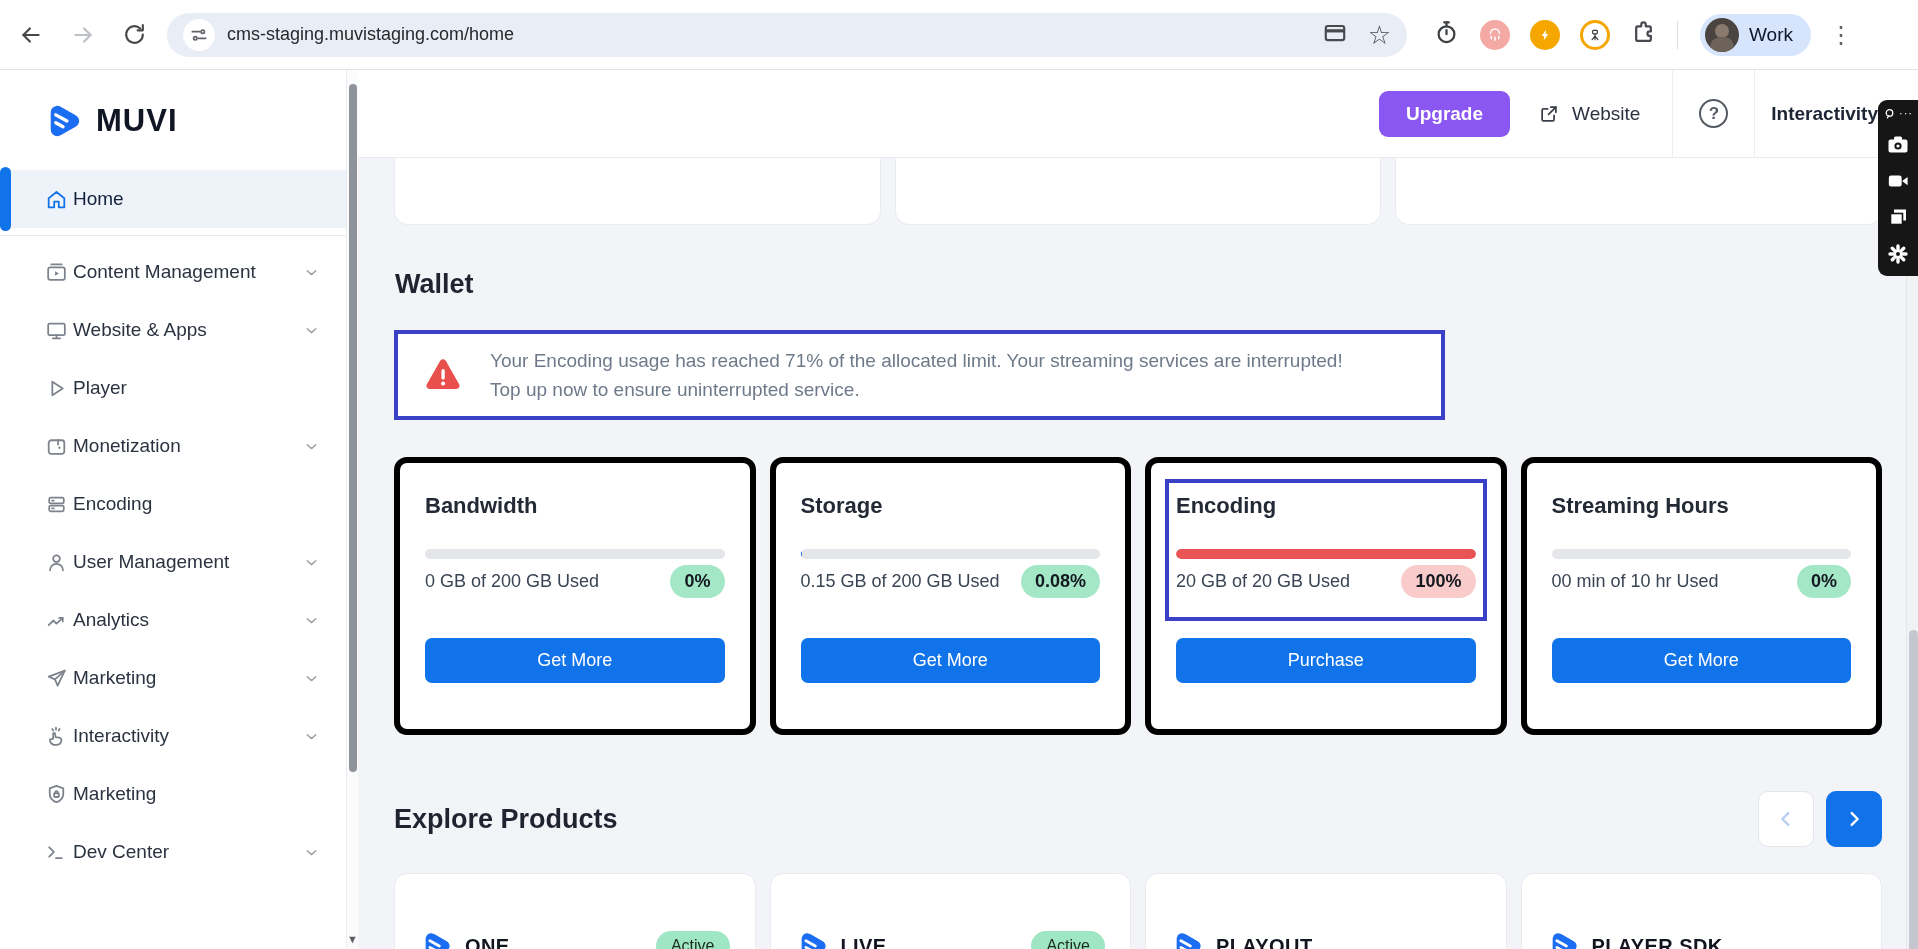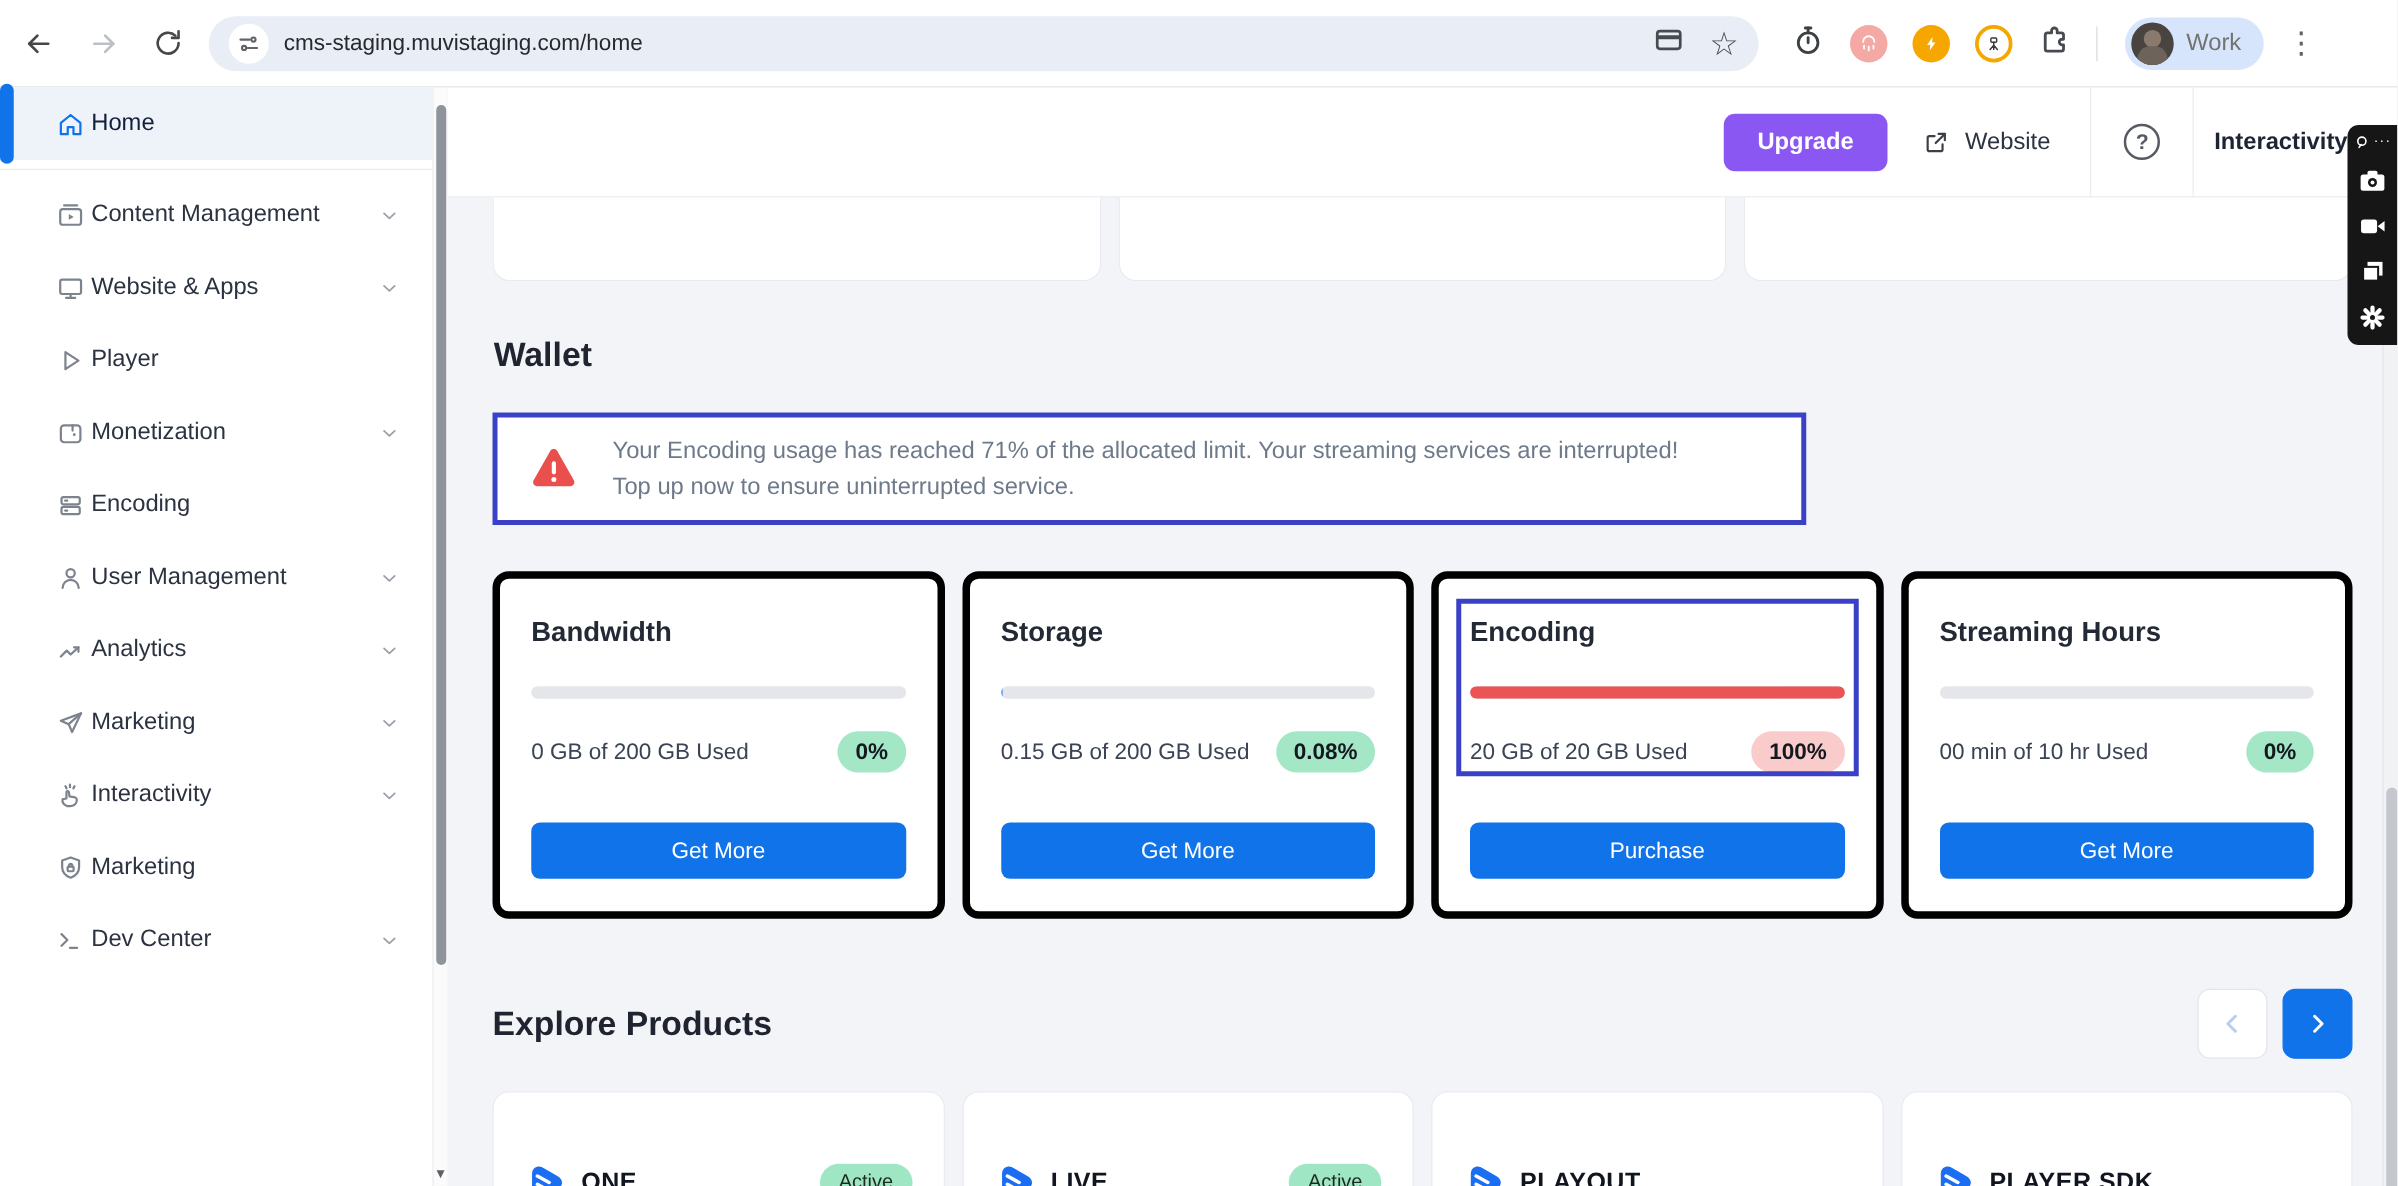--- a/index.html
+++ b/index.html
@@ -18,21 +18,21 @@
   .url-text { font-size:18px; color:#27292d; flex:1 1 auto; white-space:nowrap; overflow:hidden; }
   .omni-icons { display:flex; align-items:center; gap:20px; }
   .star-glyph { font-size:26px; color:#474b50; line-height:1; }
   .ext-row { display:flex; align-items:center; gap:20px; margin-left:26px; }
   .ext-dot { width:30px; height:30px; border-radius:50%; display:flex; align-items:center; justify-content:center; }
   .profile-pill { display:flex; align-items:center; gap:10px; background:#d7e5fc;
     border-radius:22px; padding:4px 18px 4px 5px; margin-left:22px; }
   .avatar { width:34px; height:34px; border-radius:50%; background:#4a4440; position:relative; overflow:hidden; }
   .avatar::before { content:""; position:absolute; left:10px; top:6px; width:14px; height:14px; border-radius:50%; background:#8a7a6d; }
   .avatar::after  { content:""; position:absolute; left:5px; top:19px; width:24px; height:16px; border-radius:10px 10px 0 0; background:#6e635a; }
-  .profile-name { font-size:19px; color:#737373; font-weight:500; }
+  .profile-name { font-size:19px; color:#0f172a; font-weight:500; }
   .kebab { font-size:24px; color:#5f6368; margin-left:18px; letter-spacing:0; }
   .chrome-sep { width:1px; height:28px; background:#dadce0; margin-left:20px; }
 
   
   .app { display:flex; height:879px; position:relative; }
 
   
   .sidebar { width:346px; background:#ffffff; flex:none; display:flex; flex-direction:column; }
   .brand { display:flex; align-items:center; gap:14px; padding:32px 0 30px 44px; }
   .brand-name { font-size:31px; font-weight:800; letter-spacing:1px; color:#101623; }
@@ -82,21 +82,21 @@
     display:flex; align-items:center; gap:26px; padding:12px 24px; }
   .alert-text { font-size:19px; color:#6e7a8a; line-height:29px; }
 
   .cards-row { display:flex; gap:14px; margin-top:37px; }
   .stat-card { flex:1; height:278px; background:#ffffff; border:6px solid #000000;
     border-radius:13px; padding:30px 25px 0 25px; position:relative; }
   .stat-title { font-size:22px; font-weight:600; color:#232a35; }
   .bar-track { height:10px; border-radius:5px; background:#e4e6ea; margin-top:30px; overflow:hidden; }
   .bar-fill { height:100%; border-radius:5px; background:#1173ea; }
   .bar-fill.red { background:#ea5455; }
-  .usage-row { display:flex; align-items:center; justify-content:space-between; margin-top:26px; }
+  .usage-row { display:flex; align-items:center; justify-content:space-between; margin-top:6px; }
   .usage-label { font-size:18px; color:#3a4454; }
   .pct-pill { font-size:18px; font-weight:700; color:#14181f; border-radius:17px; padding:6px 14px; }
   .pct-pill.ok { background:#a3e7c6; }
   .pct-pill.bad { background:#f9cbcb; }
   .card-btn { display:block; width:100%; margin-top:40px; height:45px; background:#1173ea;
     color:#ffffff; font-size:18px; font-weight:500; border:none; border-radius:7px; cursor:pointer;
     font-family:inherit; }
   .hl-frame { position:absolute; left:14px; right:14px; top:16px; height:142px;
     border:4px solid #3a41c6; pointer-events:none; }
 
@@ -208,20 +208,27 @@
   <div class="profile-pill">
     <span class="avatar"></span>
     <span class="profile-name">Work</span>
   </div>
   <span class="kebab">⋮</span>
 </div>
 
 <div class="app">
 
   <nav class="sidebar">
+    <div class="brand">
+      <svg width="38" height="38" viewBox="0 0 34 34">
+          <path fill="#1b6df2" d="M11 3.5C7.5 4.2 6 6.8 6 10v14c0 3.2 1.5 5.8 5 6.5 2 .4 3.5-.5 5.5-1.6l11-6.3c2.5-1.4 4-3.3 4-5.6 0-2.3-1.5-4.2-4-5.6l-11-6.3c-2-1.1-3.5-2-5.5-1.6z"></path>
+          <path d="M10.5 11.5L20.5 17M10.5 18.5l6.5 3.6" stroke="#ffffff" stroke-width="3" stroke-linecap="round"></path>
+        </svg>
+      <span class="brand-name">MUVI</span>
+    </div>
 
     <div class="nav-item active">
       <svg class="ic" viewBox="0 0 24 24">
           <path d="M4.5 10.8L12 4.8l7.5 6v8.7h-5.3v-5.4H9.8v5.4H4.5z"></path>
         </svg>
       <span class="lbl">Home</span>
     </div>
     <div class="nav-divider"></div>
 
     <div class="nav-item">

